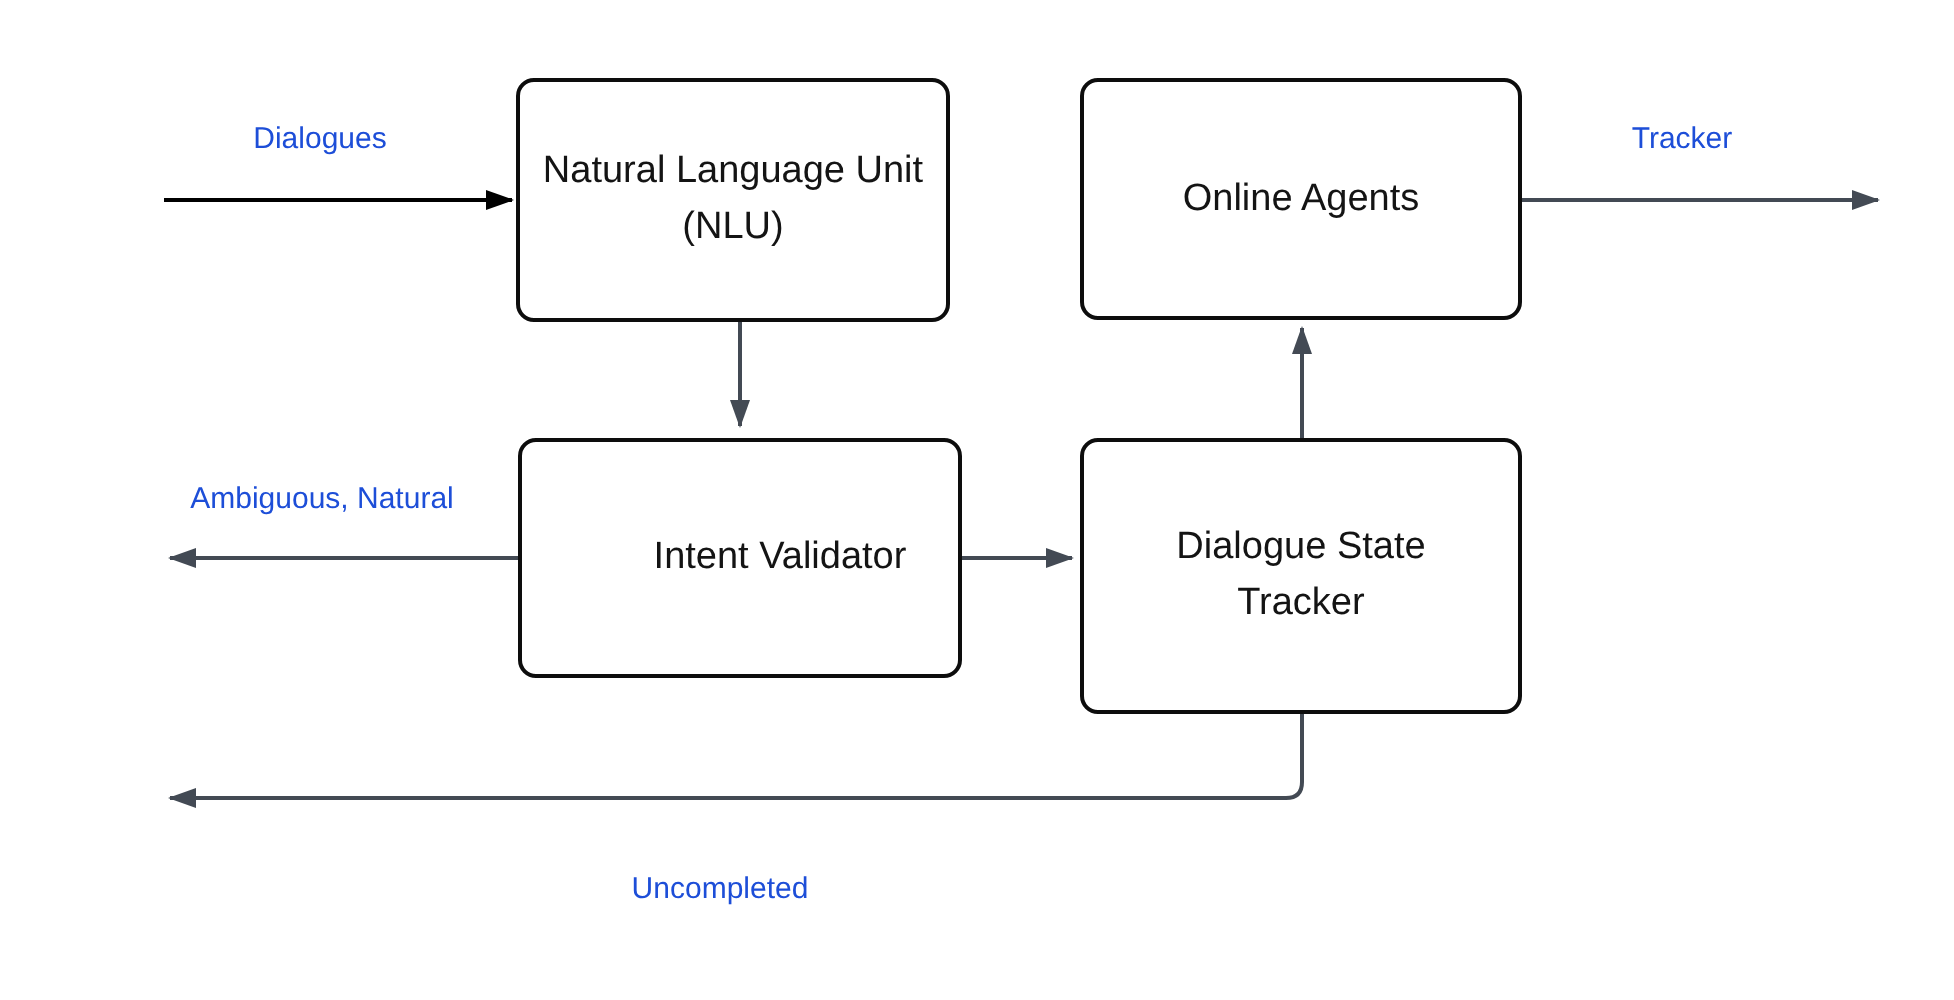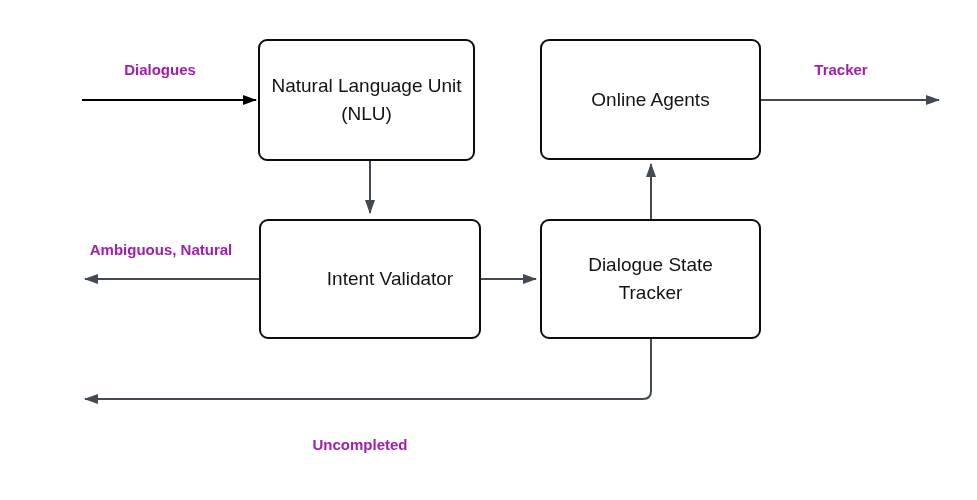--- a/index.html
+++ b/index.html
@@ -38,29 +38,29 @@
     justify-content: center;
     text-align: center;
     font-size: 19px;
     line-height: 1.45;
     color: #141414;
   }
   .node-label { display: inline-block; }
   .node-nlu { left: 258px; top: 39px;  width: 217px; height: 122px; }
   .node-oa  { left: 540px; top: 39px;  width: 221px; height: 121px; }
   .node-iv  { left: 259px; top: 219px; width: 222px; height: 120px; padding-left: 40px; }
-  .node-dst { left: 540px; top: 219px; width: 221px; height: 120px; }
+  .node-dst { left: 540px; top: 219px; width: 221px; height: 138px; }
   .node-nlu .node-label { max-width: 195px; }
   .node-dst .node-label { max-width: 155px; }
   .edge-label {
     position: absolute;
     transform: translateX(-50%);
     font-size: 15px;
-    font-weight: 700;
-    color: #a21caf;
+    font-weight: 400;
+    color: #1d4ed8;
     white-space: nowrap;
   }
   .label-dialogues   { left: 160px; top: 61px; }
   .label-answer      { left: 841px; top: 61px; }
   .label-ambiguous   { left: 161px; top: 241px; }
   .label-uncompleted { left: 360px; top: 436px; }
 </style>
 </head>
 <body>
 

